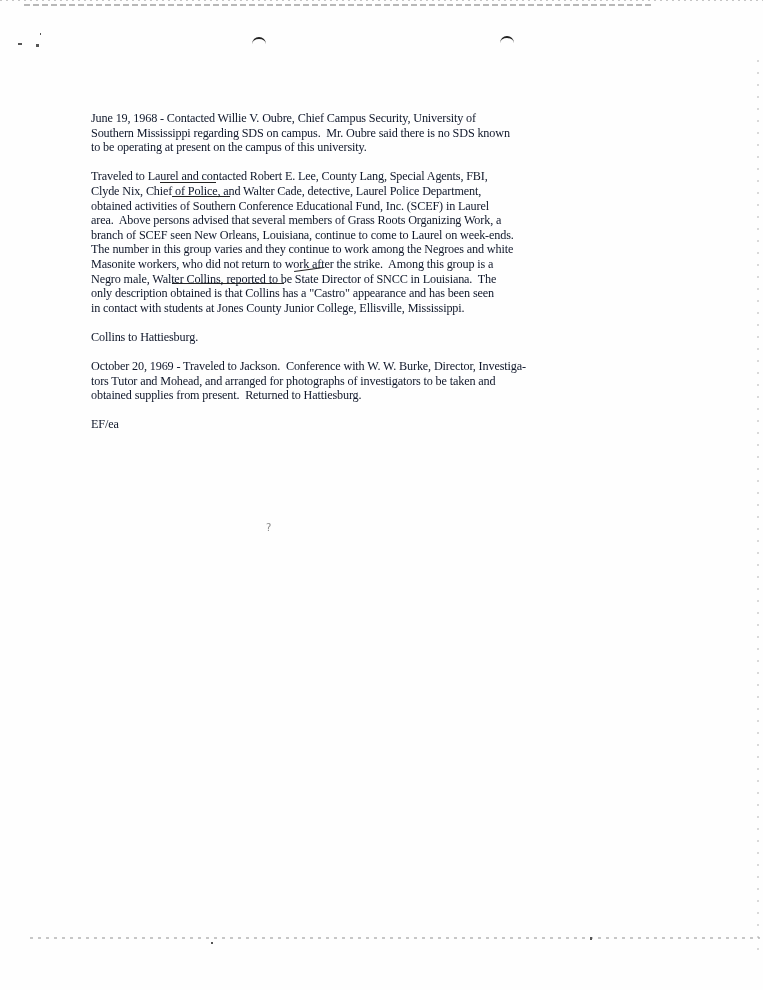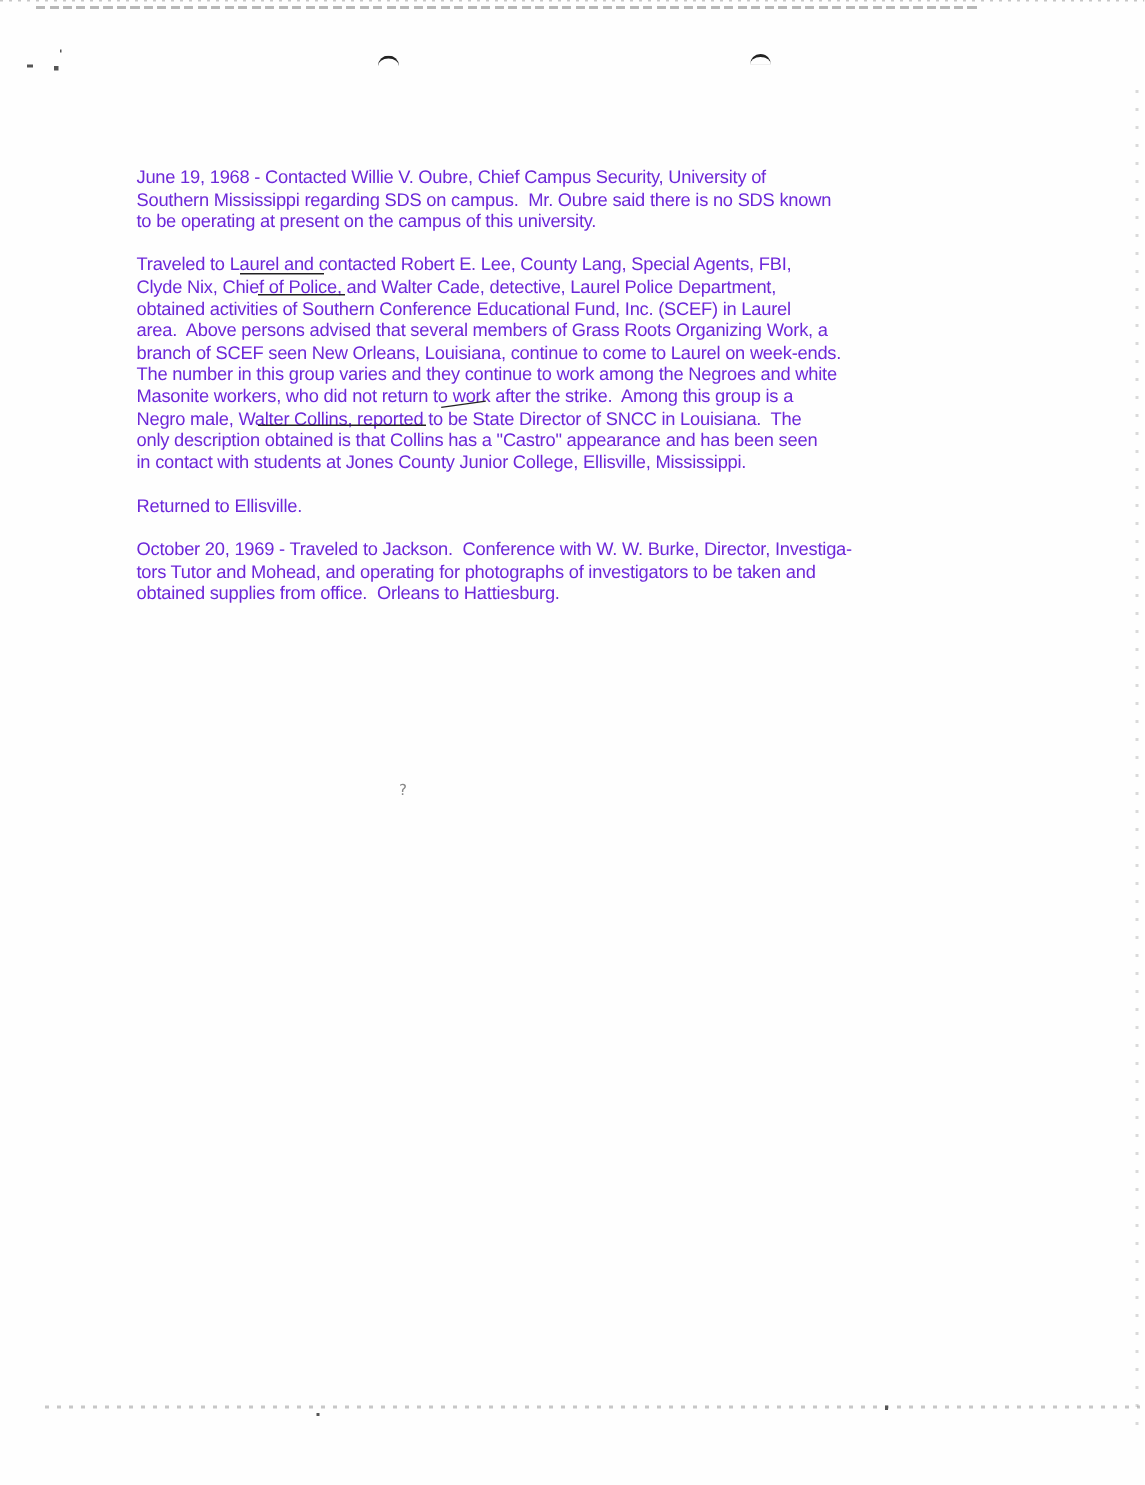--- a/index.html
+++ b/index.html
@@ -12,22 +12,22 @@
     .bottom-scan-line { position: absolute; left: 30px; top: 937px; width: 730px; height: 2px;
       background: repeating-linear-gradient(90deg, #9a9a9a 0 3px, transparent 3px 8px); opacity: .55; }
     .right-edge { position: absolute; right: 4px; top: 60px; width: 2px; height: 900px;
       background: repeating-linear-gradient(180deg, #b5b5b5 0 2px, transparent 2px 12px); opacity: .5; }
     .punch-mark { position: absolute; width: 14px; height: 5px; border-top: 2px solid #222; border-radius: 8px 8px 0 0; }
     .punch-left { left: 252px; top: 37px; }
     .punch-right { left: 500px; top: 36px; }
     .speck { position: absolute; background: #555; }
     .text-block {
       position: absolute; left: 91px; top: 111px; width: 640px;
-      font-family: Liberation Sans, sans-serif;
-      font-size: 12.2px; line-height: 14.6px; color: #6d28d9;
+      font-family: Liberation Serif, serif;
+      font-size: 12.2px; line-height: 14.6px; color: #0f172a;
       letter-spacing: -0.15px;
     }
     .para { margin: 0 0 14.6px 0; white-space: pre; }
     .stray-mark { position: absolute; left: 266px; top: 522px; font-family: "DejaVu Sans", sans-serif;
       font-size: 10px; color: #888; }
     .ink-underline { position: absolute; height: 0; border-top: 1.3px solid #222; }
   </style>
 </head>
 <body>
 
@@ -53,24 +53,25 @@
     <div class="para"><span>Traveled to Laurel and contacted Robert E. Lee, County Lang, Special Agents, FBI,</span>
 <span>Clyde Nix, Chief of Police, and Walter Cade, detective, Laurel Police Department,</span>
 <span>obtained activities of Southern Conference Educational Fund, Inc. (SCEF) in Laurel</span>
 <span>area.  Above persons advised that several members of Grass Roots Organizing Work, a</span>
 <span>branch of SCEF seen New Orleans, Louisiana, continue to come to Laurel on week-ends.</span>
 <span>The number in this group varies and they continue to work among the Negroes and white</span>
 <span>Masonite workers, who did not return to work after the strike.  Among this group is a</span>
 <span>Negro male, Walter Collins, reported to be State Director of SNCC in Louisiana.  The</span>
 <span>only description obtained is that Collins has a "Castro" appearance and has been seen</span>
 <span>in contact with students at Jones County Junior College, Ellisville, Mississippi.</span></div>
-    <div class="para"><span>Returned to Ellisville.</span></div>
+    <div class="para"><span>Collins to Hattiesburg.</span></div>
     <div class="para"><span>October 20, 1969 - Traveled to Jackson.  Conference with W. W. Burke, Director, Investiga-</span>
-<span>tors Tutor and Mohead, and operating for photographs of investigators to be taken and</span>
-<span>obtained supplies from office.  Orleans to Hattiesburg.</span></div>
+<span>tors Tutor and Mohead, and arranged for photographs of investigators to be taken and</span>
+<span>obtained supplies from present.  Returned to Hattiesburg.</span></div>
+    <div class="para"><span>EF/ea</span></div>
   </div>
 
   <div class="ink-underline" style="left:160px;top:182px;width:56px;"></div>
   <div class="ink-underline" style="left:172px;top:196px;width:58px;"></div>
   <div class="ink-underline" style="left:294px;top:269px;width:30px;transform:rotate(-8deg);"></div>
   <div class="ink-underline" style="left:172px;top:283px;width:112px;"></div>
 
   <div class="stray-mark">?</div>
 </div>
 

